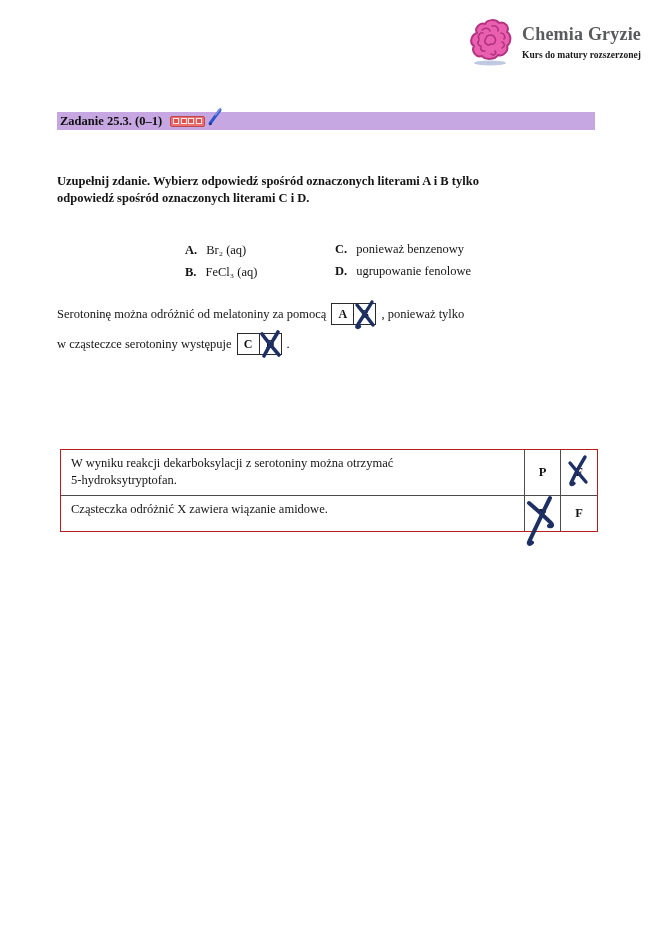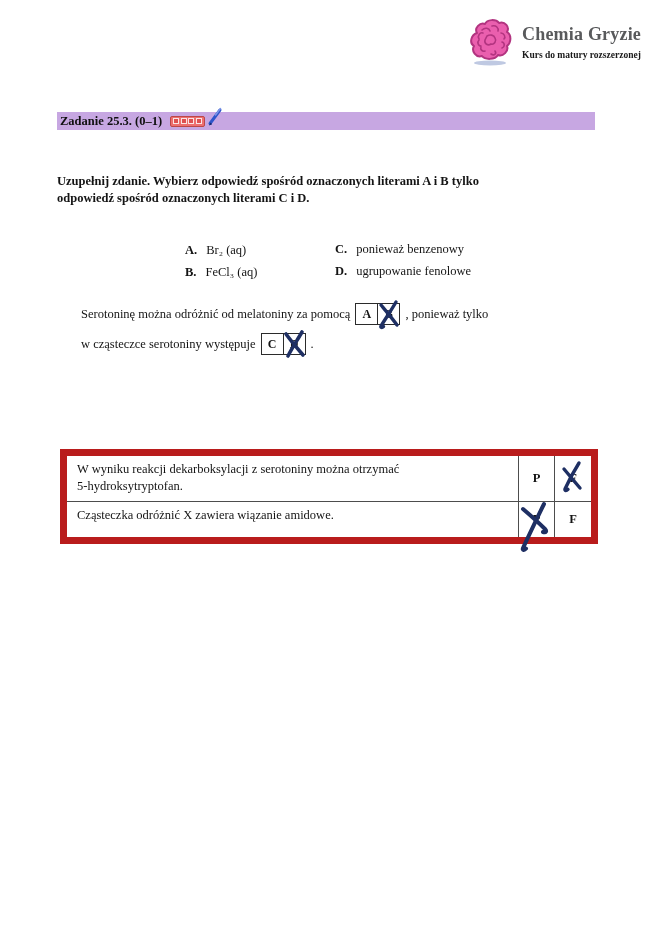--- a/index.html
+++ b/index.html
@@ -21,29 +21,29 @@
     border:1px solid #bb4848;border-radius:2px;padding:1.5px 2px;gap:1.5px;}
   .difficulty .sq{width:6px;height:6px;background:#dd5151;outline:1px solid rgba(255,255,255,.85);outline-offset:-1px;}
   .pen{margin-left:1px;margin-top:-8px;}
   
   .para{position:absolute;left:57px;width:552px;white-space:pre-line;}
   .bold{font-weight:bold;}
   
   .opt{position:absolute;display:flex;gap:9px;}
   .opt-label{font-weight:bold;}
   
-  .sentence{position:absolute;left:57px;display:flex;align-items:center;margin-left:24px;}
+  .sentence{position:absolute;left:57px;display:flex;align-items:center;}
   .choice{display:inline-flex;border:1.6px solid #2b2b2b;margin:0 5px;background:#fff;}
   .choice .cell{width:21px;height:20px;display:flex;align-items:center;justify-content:center;
     font-weight:bold;font-size:12px;position:relative;}
   .choice .cell.right{border-left:1.6px solid #2b2b2b;}
   .xmark{position:absolute;pointer-events:none;overflow:visible;}
   
   .pf-table{position:absolute;left:60px;top:449px;width:538px;box-sizing:border-box;
-    border:7px solid #b91c1c;display:grid;grid-template-columns:1fr 36px 37px;}
+    border:1px solid #b91c1c;display:grid;grid-template-columns:1fr 36px 37px;}
   .pf-cell{box-sizing:border-box;position:relative;}
   .pf-statement{padding:5px 10px 6px 10px;white-space:pre-line;}
   .pf-letter{display:flex;align-items:center;justify-content:center;font-weight:bold;border-left:1px solid #4d4d4d;}
   .row2{border-top:1px solid #4d4d4d;}
   .r1{min-height:42px;}
   .r2{min-height:36px;}
 </style>
 </head>
 <body>
 

